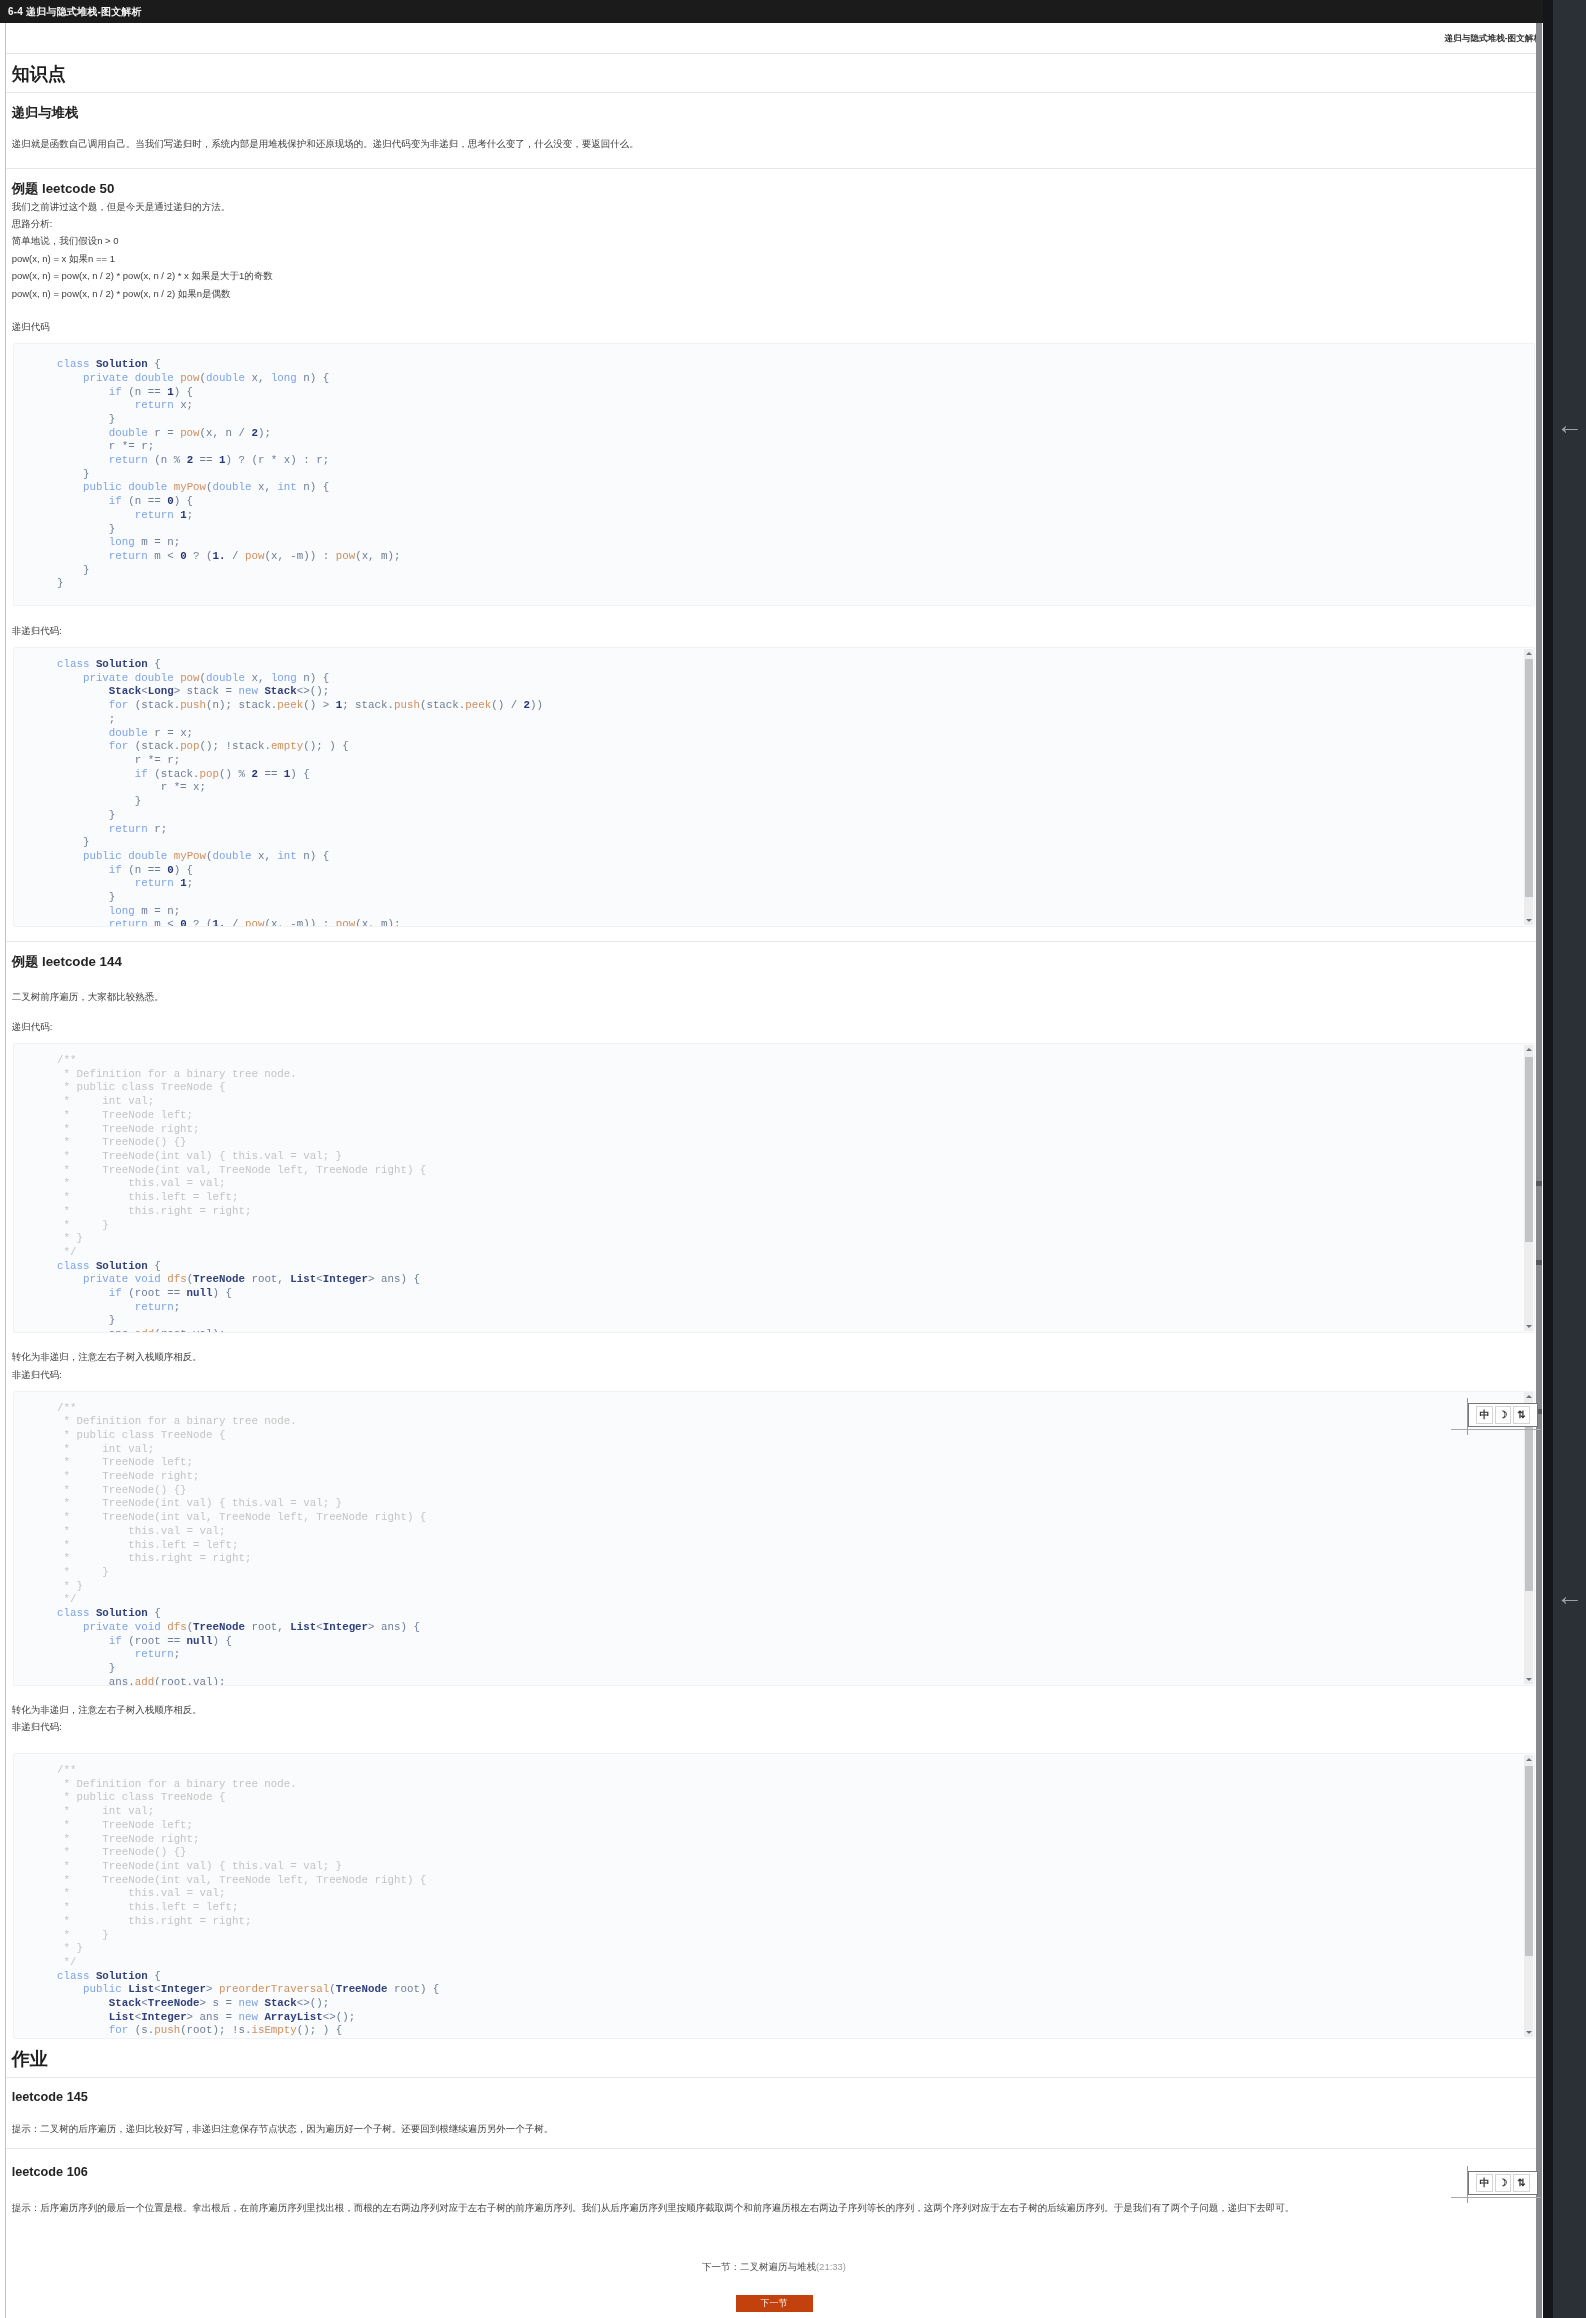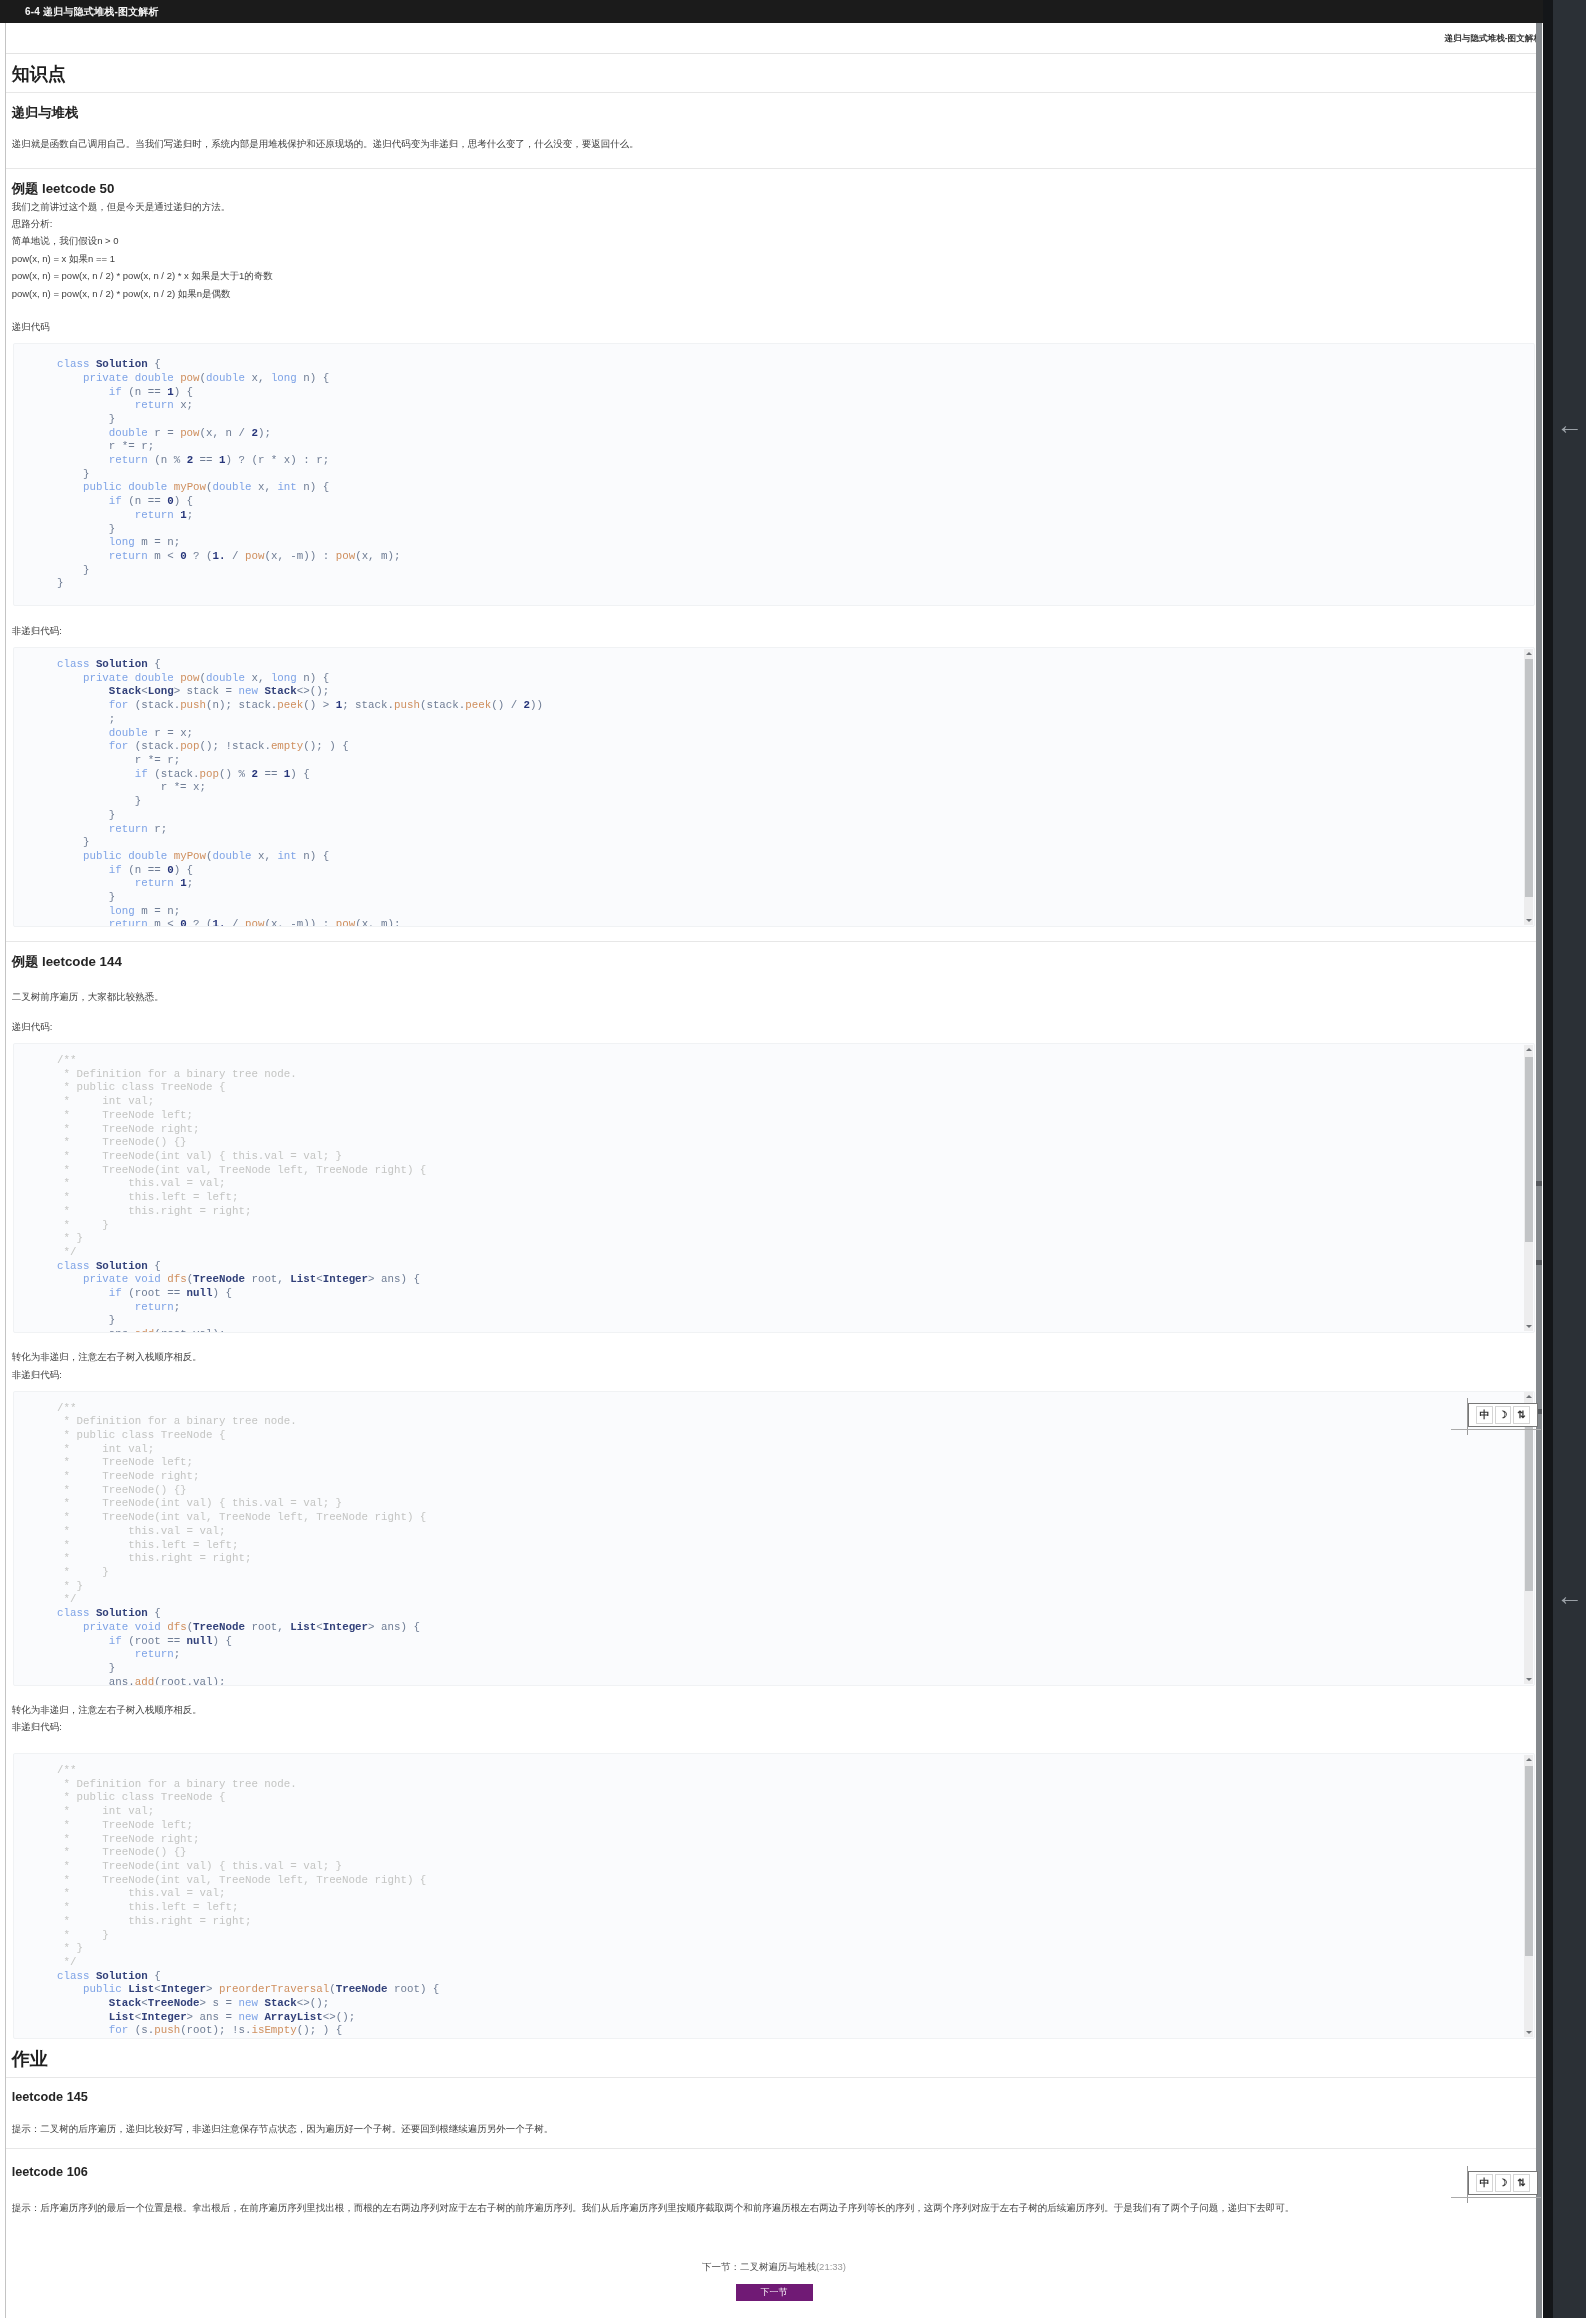--- a/index.html
+++ b/index.html
@@ -5,21 +5,21 @@
   * { margin:0; padding:0; box-sizing:border-box; }
   html,body { background:#fff; }
   body {
     position:relative; width:1587px; height:2319px; overflow:hidden;
     font-family:"Liberation Sans", sans-serif; color:#3f3f3f;
   }
   
   .topbar {
     position:absolute; left:0; top:0; width:1543px; height:23.4px;
     background:#1b1b1b; color:#f5f5f5; font-size:10px; font-weight:600;
-    line-height:23.4px; padding-left:25px; letter-spacing:0.2px;
+    line-height:23.4px; padding-left:8px; letter-spacing:0.2px;
   }
   
   .page-scrollbar { position:absolute; left:1536px; top:23.4px; width:5.7px; height:2295px; background:#85898d; }
   .page-scrollbar .notch { position:absolute; left:0; width:5.7px; height:5px; background:#55585c; }
   .right-strip-dark { position:absolute; left:1543px; top:0; width:9.5px; height:2319px; background:#141619; }
   .right-panel { position:absolute; left:1553px; top:0; width:34px; height:2319px; background:#2b3036; }
   .back-arrow {
     position:absolute; left:1555px; width:29px; height:29px; color:#9ba1a7;
     font-size:27px; font-weight:bold; line-height:29px; text-align:center; cursor:pointer;
   }
@@ -60,22 +60,22 @@
   .sb-up, .sb-down { position:absolute; left:0; width:9.5px; height:9px; }
   .sb-up { top:0.6px; } .sb-down { bottom:0.6px; }
   .sb-up::after, .sb-down::after { content:""; position:absolute; left:1.9px; border-left:3.2px solid transparent; border-right:3.2px solid transparent; }
   .sb-up::after { top:2.5px; border-bottom:3.8px solid #6f7276; }
   .sb-down::after { bottom:2.5px; border-top:3.8px solid #6f7276; }
   .sb-thumb { position:absolute; left:0.6px; width:8.2px; background:#c2c4c6; }
   
   .next-link { text-align:center; font-size:9.5px; color:#4a4a4a; margin-top:46px; }
   .next-link .dur { color:#9a9a9a; }
   .next-btn {
-    display:block; margin:10px auto 0; width:77px; height:17px; border:none;
-    background:#701a75; color:#fff; font-size:9px; line-height:17px; text-align:center;
+    display:block; margin:21px auto 0; width:77px; height:17px; border:none;
+    background:#c2410c; color:#fff; font-size:9px; line-height:17px; text-align:center;
     cursor:pointer; font-family:"Liberation Sans", sans-serif;
   }
   
   .tr-widget {
     position:absolute; left:1468px; width:70px; height:24px; background:#fff;
     border:1.3px solid #777; display:flex; align-items:center; justify-content:center; gap:1.9px; z-index:5;
   }
   .tr-widget::before { content:""; position:absolute; left:-2.5px; top:-6.3px; bottom:-9px; border-left:1.3px solid #999; }
   .tr-widget::after  { content:""; position:absolute; left:-18px; right:-3.8px; bottom:-4.4px; border-bottom:1.3px solid #aaa; }
   .tr-btn {

